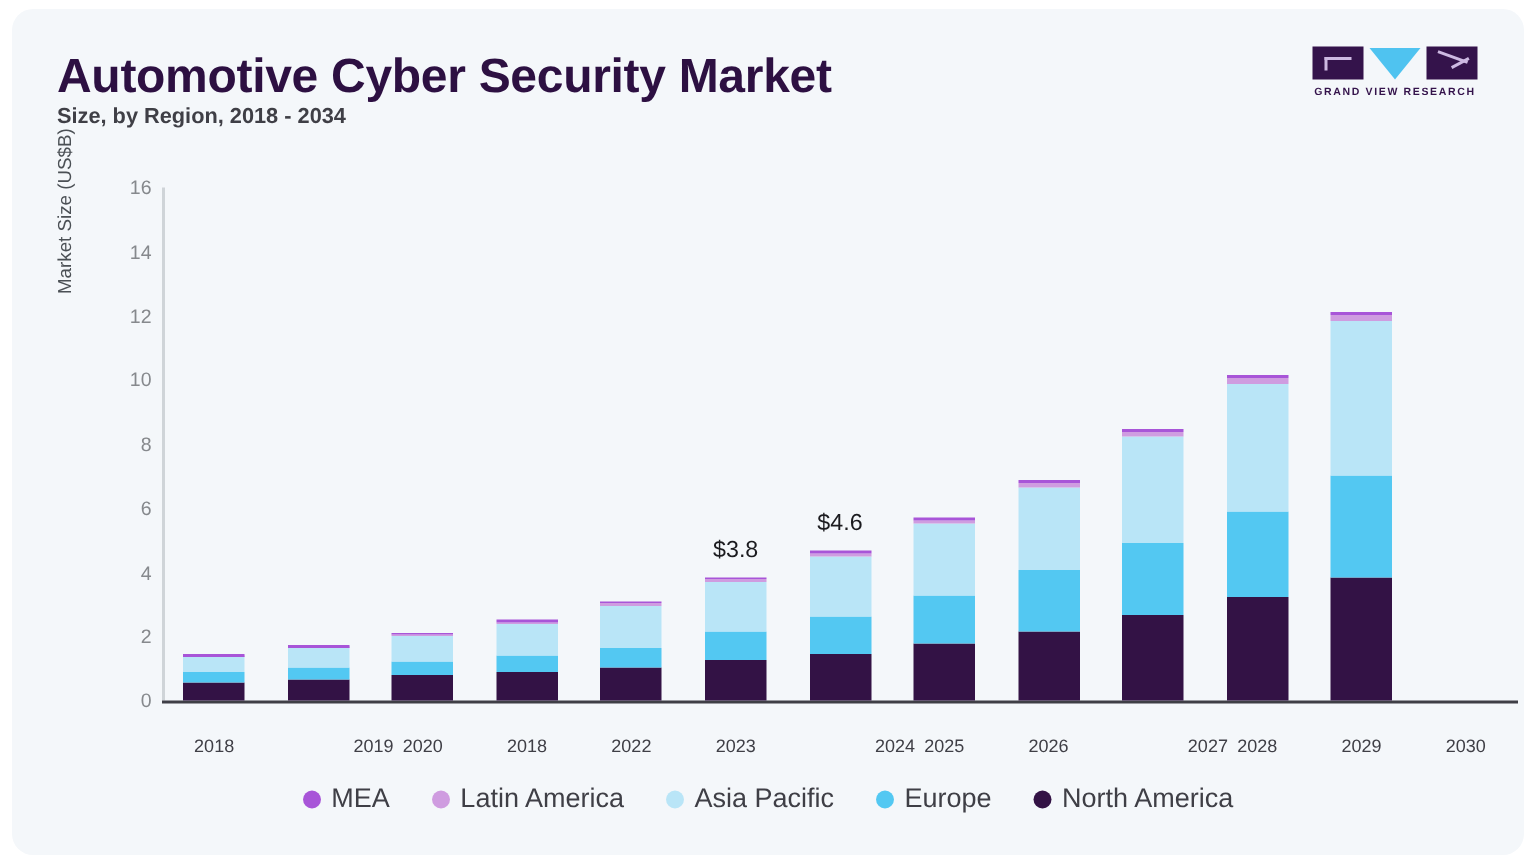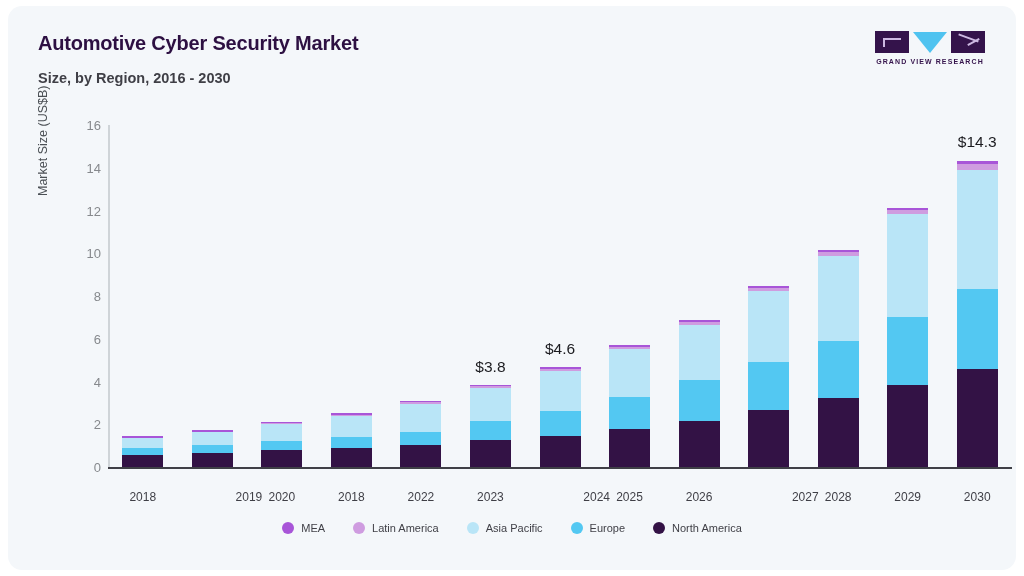--- a/index.html
+++ b/index.html
@@ -18,21 +18,21 @@
     position:relative;
     width:100%; height:100%;
     background:#f4f7fa;
     border-radius:14px;
     overflow:hidden;
   }
 
   
   .title {
     position:absolute; left:30px; top:26px;
-    font-size:20px; font-weight:bold;
+    font-size:32px; font-weight:bold;
     color:#2d1042; letter-spacing:-0.2px;
   }
   .subtitle {
     position:absolute; left:30px; top:64px;
     font-size:14.5px; font-weight:bold;
     color:#3f3f46;
   }
 
   
   .logo { position:absolute; right:30px; top:24px; width:112px; }
@@ -82,30 +82,30 @@
     text-align:center; font-size:12px; color:#3f3f46;
   }
 
   
   .legend {
     position:absolute; left:0; right:0; top:516px;
     display:flex; justify-content:center; align-items:center; gap:28px;
   }
   .legend-item { display:flex; align-items:center; gap:7px; }
   .legend-dot { width:12px; height:12px; border-radius:50%; }
-  .legend-text { font-size:11px; color:#3f3f46;text-align:center; }
+  .legend-text { font-size:18px; color:#3f3f46;text-align:center; }
 </style>
 </head>
 <body>
 
 <div class="page">
   <div class="card">
 
     <div class="title">Automotive Cyber Security Market</div>
-    <div class="subtitle">Size, by Region, 2016 - 2030</div>
+    <div class="subtitle">Size, by Region, 2018 - 2034</div>
 
     <div class="logo">
       <div class="logo-marks">
         <div class="logo-block b1">
           <div class="ln1"></div>
             <div class="ln2"></div>
         </div>
         <div class="logo-tri"></div>
         <div class="logo-block b3">
           <div class="ar1"></div>
@@ -209,28 +209,20 @@
             <div class="seg" style="background: rgb(185, 229, 247); height: 85.5px; bottom: 125.685px;"></div>
             <div class="seg" style="background: rgb(207, 156, 224); height: 3.63375px; bottom: 211.185px;"></div>
             <div class="seg" style="background: rgb(168, 85, 216); height: 1.92375px; bottom: 214.819px;"></div>
           </div>
           <div class="bargroup" style="left: 779.192px; height: 342px;">
             <div class="seg" style="background: rgb(51, 18, 69); height: 82.2938px; bottom: 0px;"></div>
             <div class="seg" style="background: rgb(83, 200, 242); height: 67.9725px; bottom: 82.2938px;"></div>
             <div class="seg" style="background: rgb(185, 229, 247); height: 102.6px; bottom: 150.266px;"></div>
             <div class="seg" style="background: rgb(207, 156, 224); height: 4.275px; bottom: 252.866px;"></div>
             <div class="seg" style="background: rgb(168, 85, 216); height: 2.1375px; bottom: 257.141px;"></div>
-          </div>
-          <div class="bargroup" style="left: 848.731px; height: 342px;">
-            <div class="seg" style="background: rgb(51, 18, 69); height: 97.8975px; bottom: 0px;"></div>
-            <div class="seg" style="background: rgb(83, 200, 242); height: 80.1562px; bottom: 97.8975px;"></div>
-            <div class="seg" style="background: rgb(185, 229, 247); height: 118.631px; bottom: 178.054px;"></div>
-            <div class="seg" style="background: rgb(207, 156, 224); height: 6.4125px; bottom: 296.685px;"></div>
-            <div class="seg" style="background: rgb(168, 85, 216); height: 2.565px; bottom: 303.097px;"></div>
-            <div class="bar-label" style="bottom: 315.662px;">$14.3</div>
           </div>
         </div>
       <div id="xticks">
           <div class="xtick" style="left: 134.769px;">2018</div>
           <div class="xtick" style="left: 204.308px; text-align: right;">2019</div>
           <div class="xtick" style="left: 273.846px;">2020</div>
           <div class="xtick" style="left: 343.385px;">2018</div>
           <div class="xtick" style="left: 412.923px;">2022</div>
           <div class="xtick" style="left: 482.462px;">2023</div>
           <div class="xtick" style="left: 552px; text-align: right;">2024</div>

